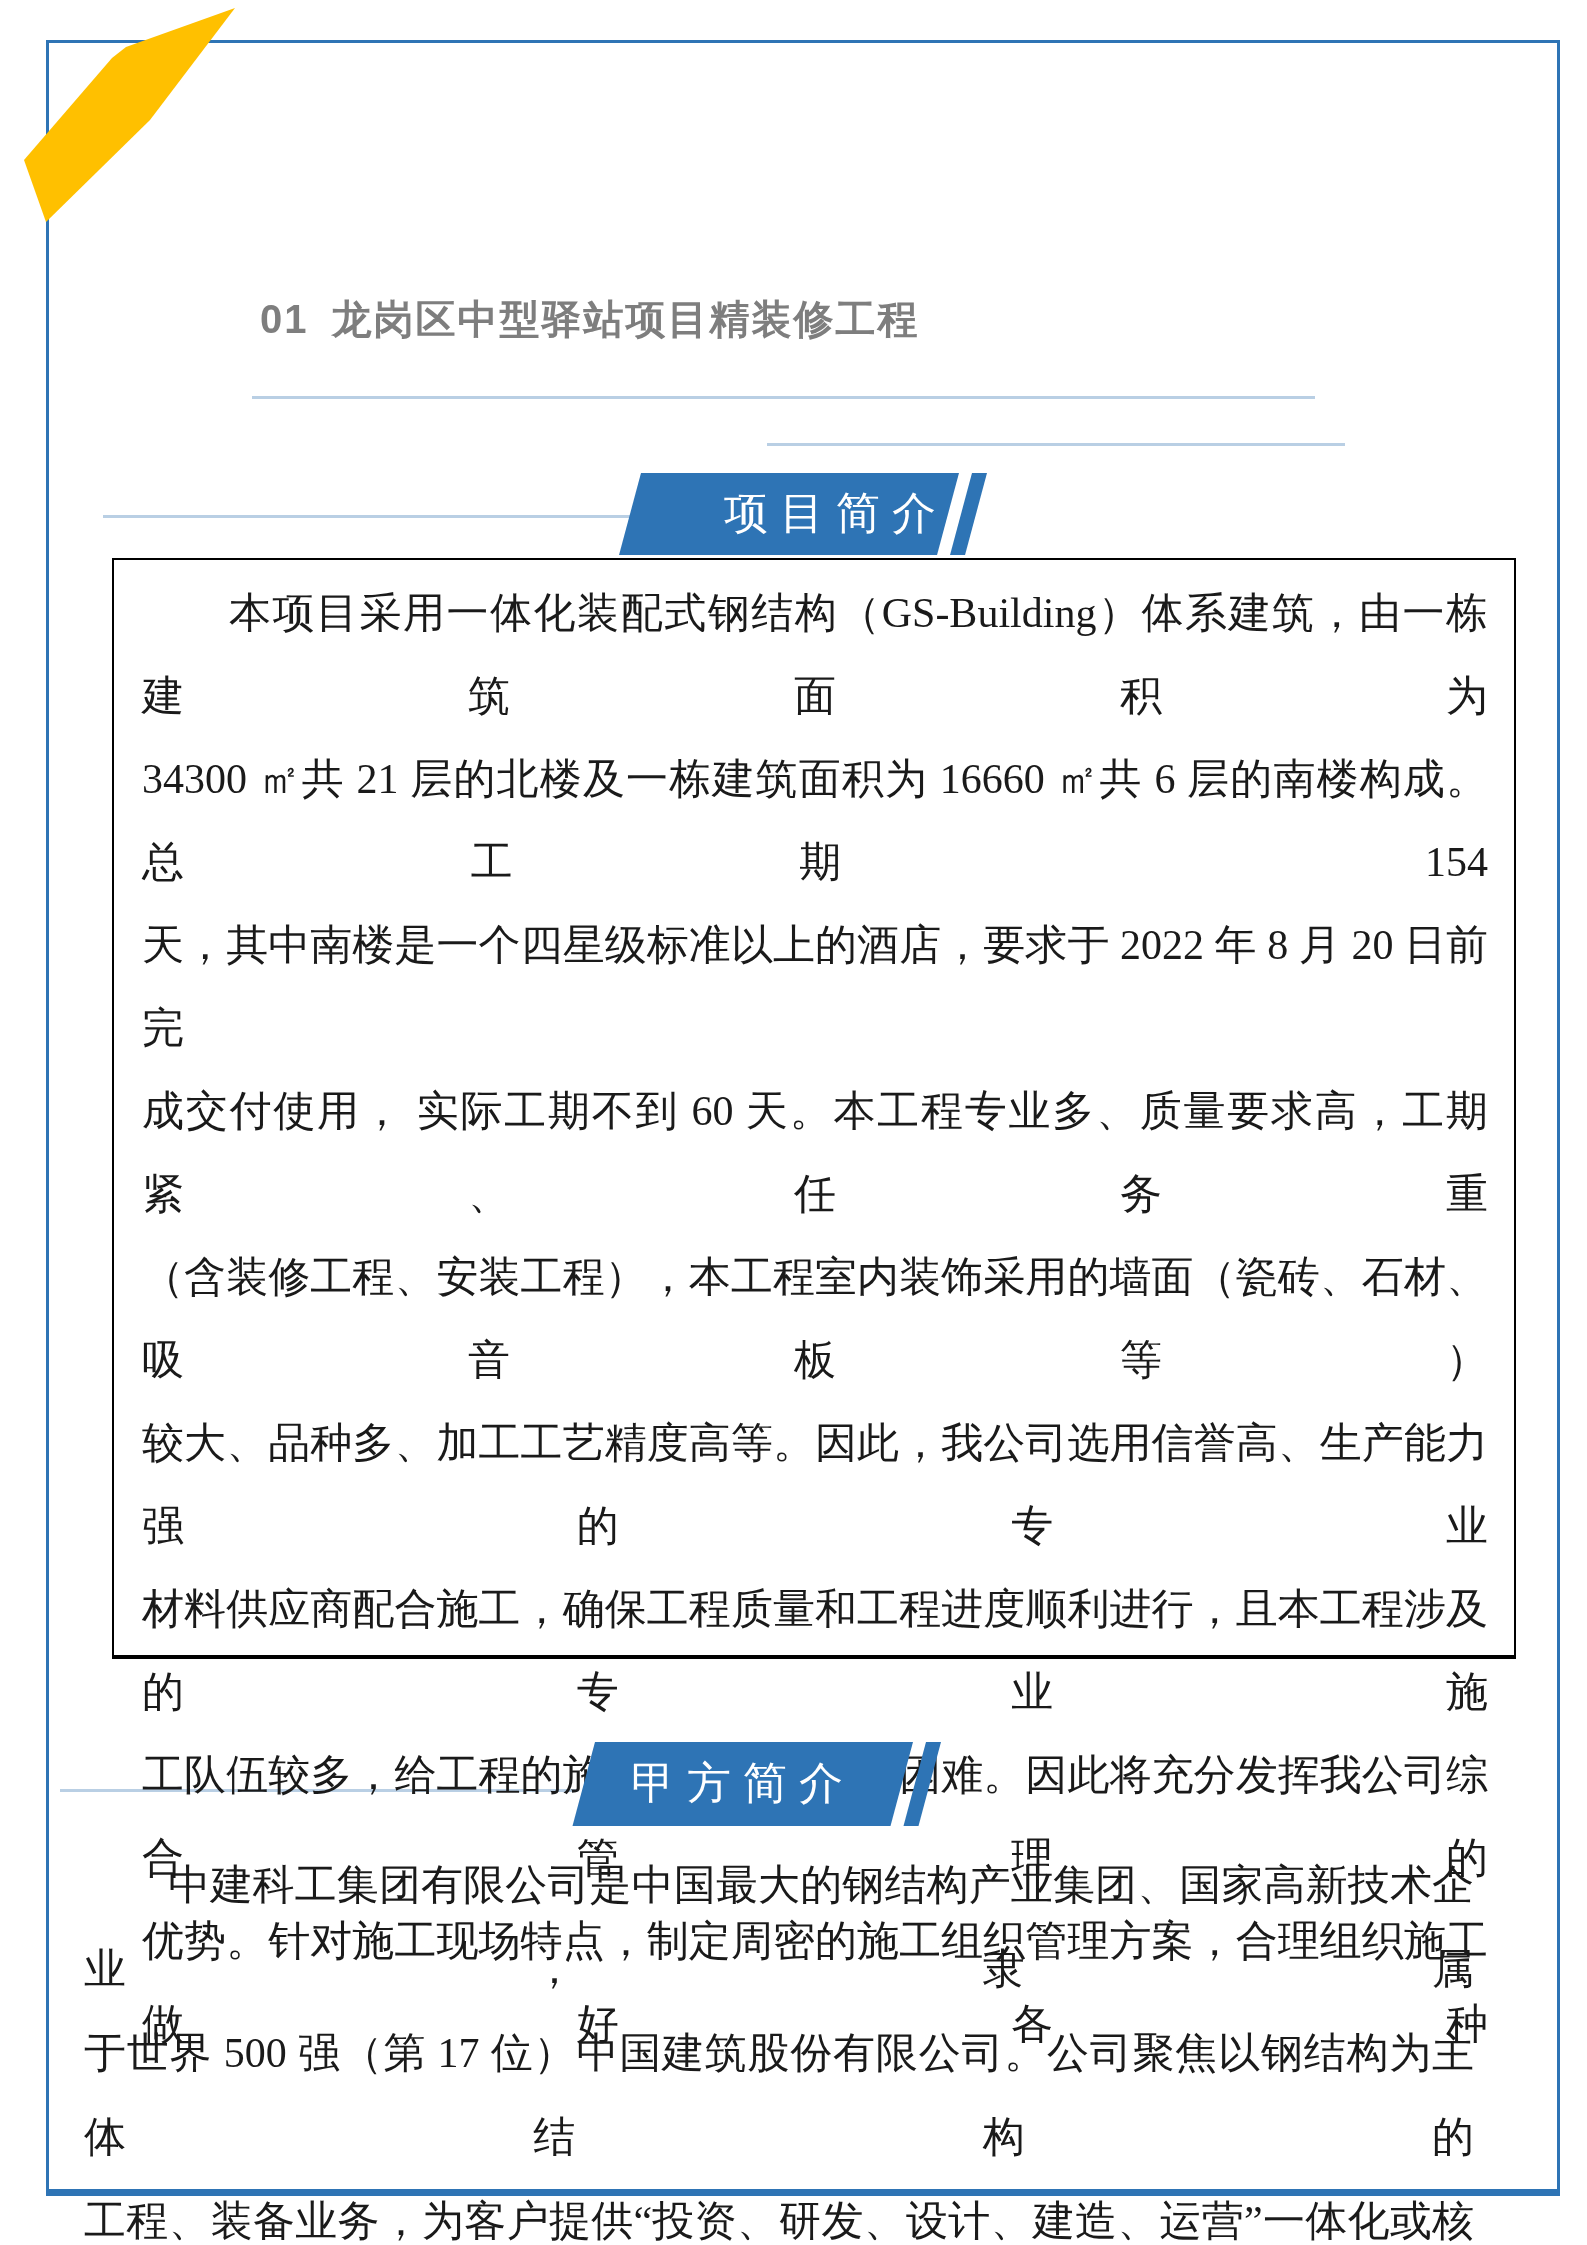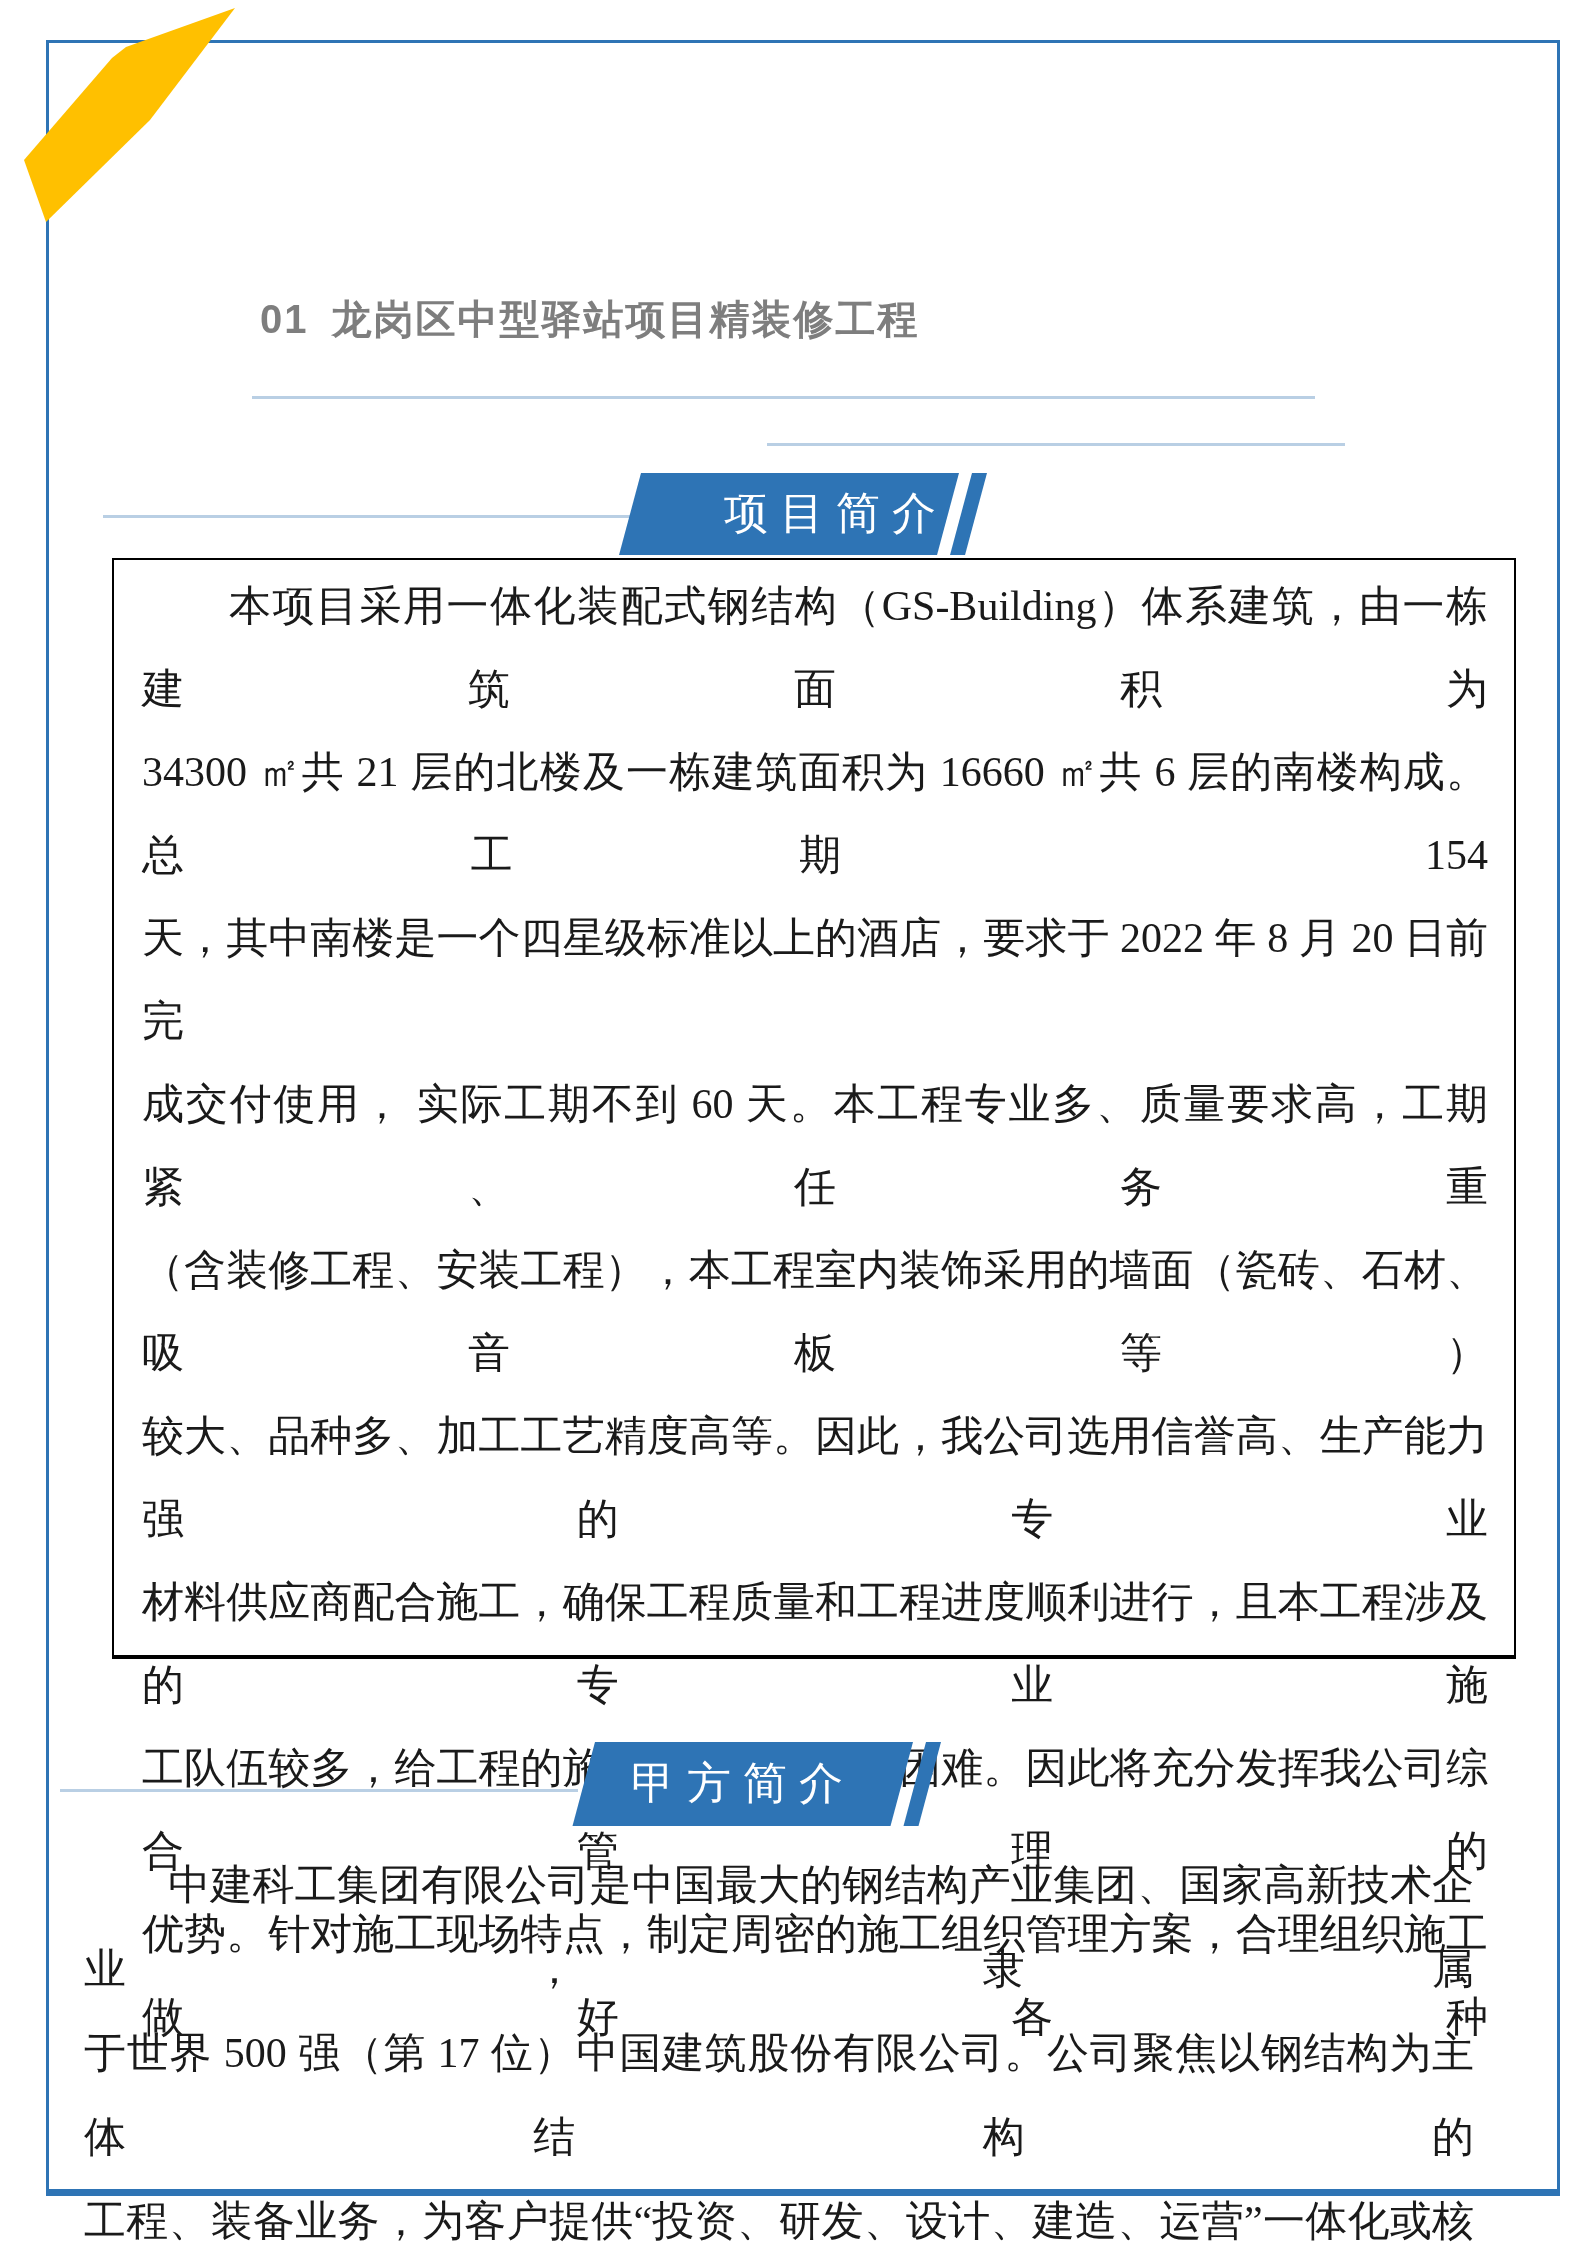--- a/index.html
+++ b/index.html
@@ -57,21 +57,21 @@
   .banner-1 .label{line-height:82px;text-align:right;}
   .banner-2{left:595px;top:1742px;height:84px;}
   .banner-2 .label{line-height:84px;}
   
   .intro-box{
     position:absolute;left:112px;top:558px;
     width:1404px;height:1101px;
     box-sizing:border-box;
     border:2px solid #000000;
     border-bottom-width:4px;
-    padding:5px 26px 0 28px;
+    padding:12px 26px 0 28px;
     z-index:2;
   }
   .bodyline{
     font-size:42px;color:#1a1a1a;
     line-height:83px;
     text-align:justify;text-align-last:justify;
     white-space:normal;
   }
   
   .client-text{

